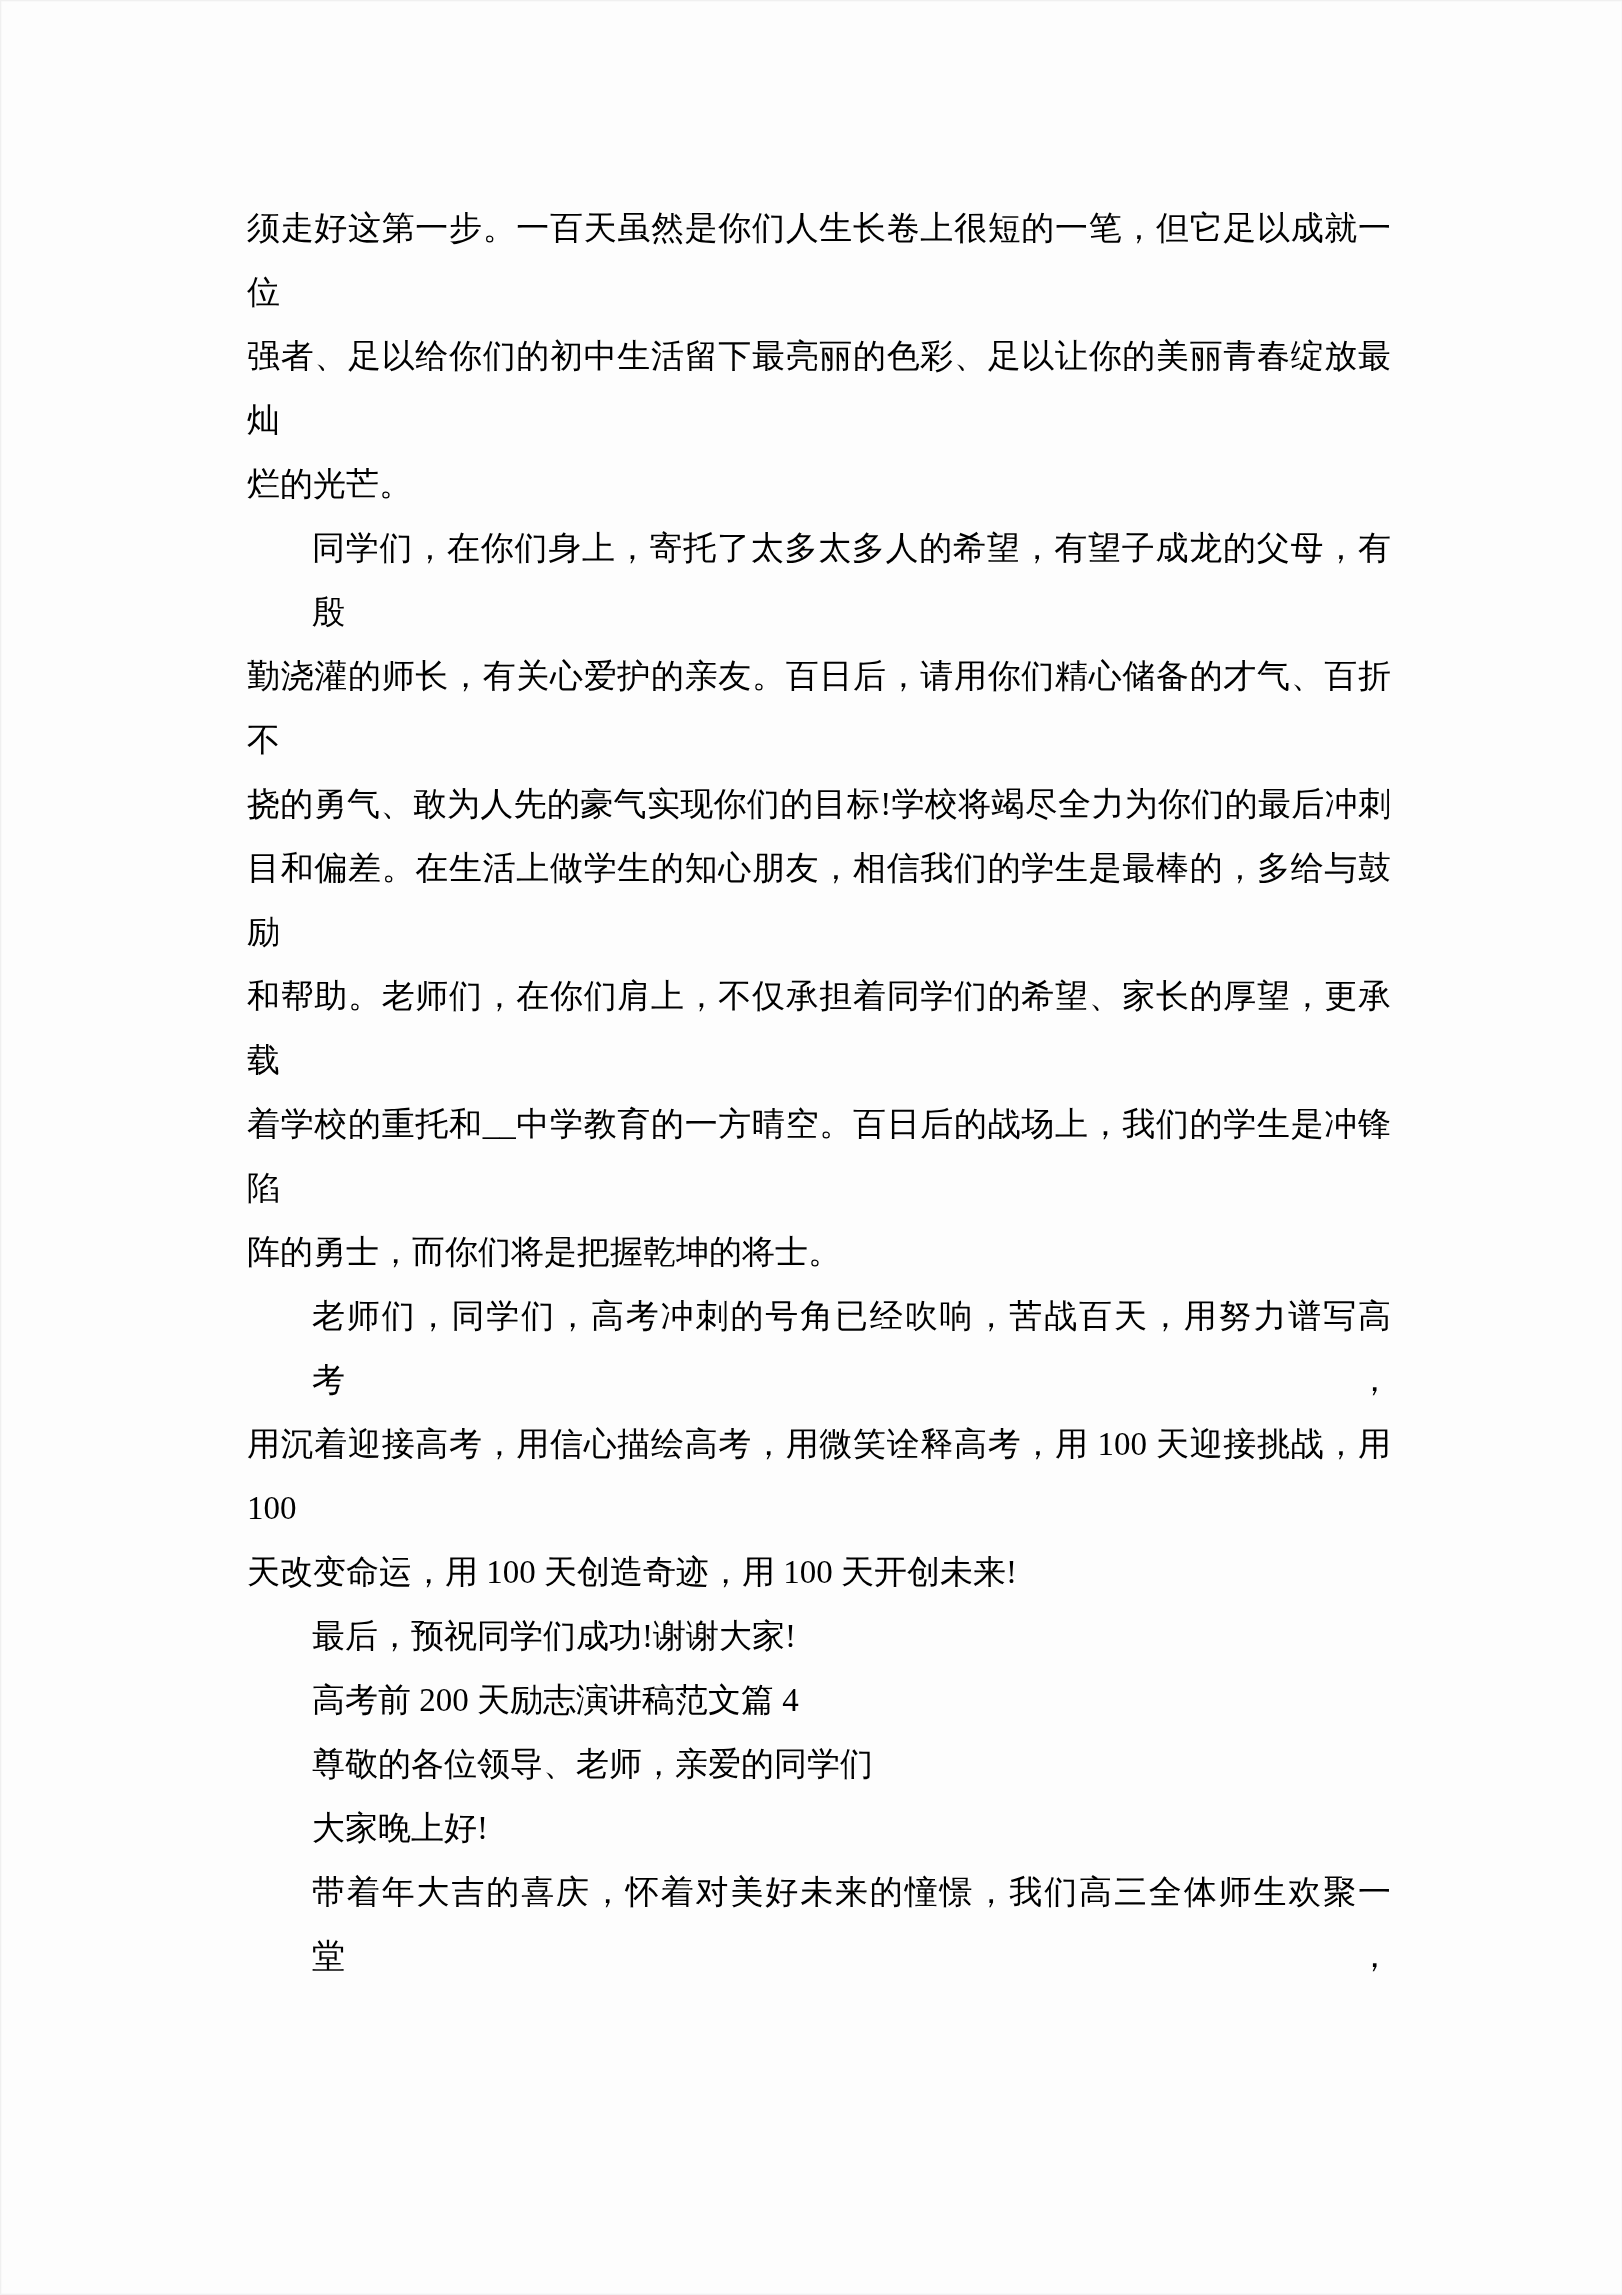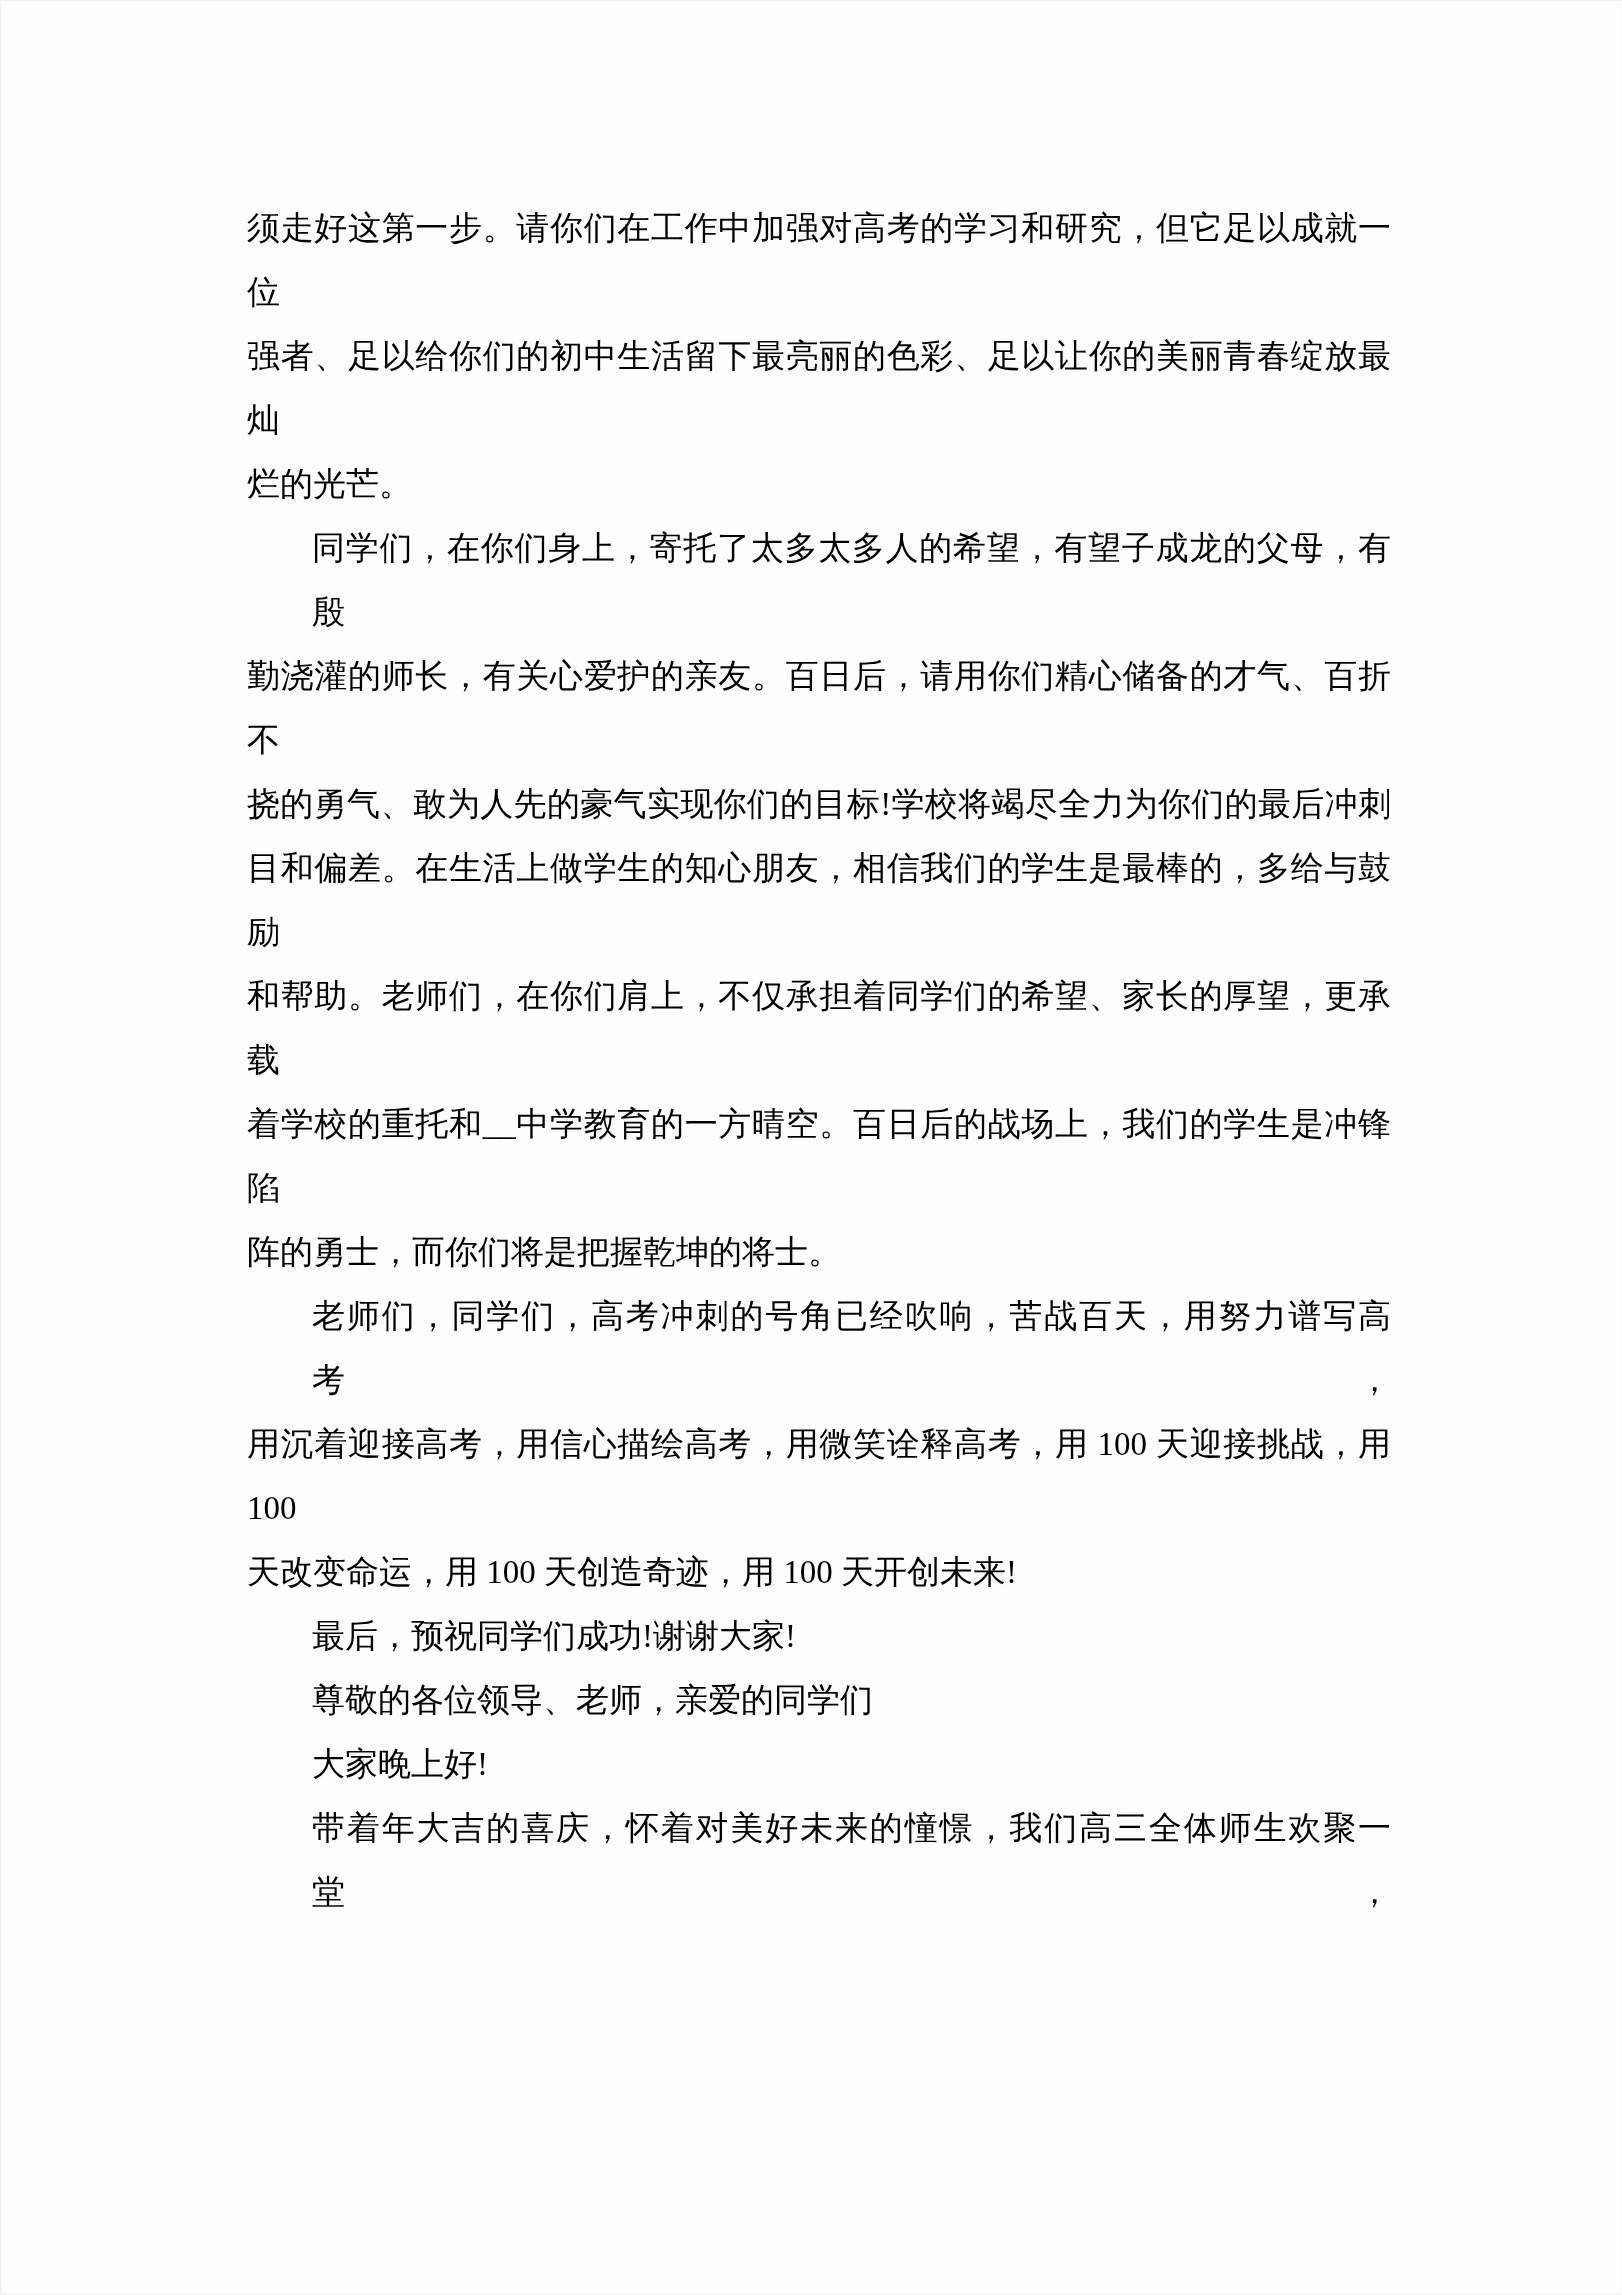--- a/index.html
+++ b/index.html
@@ -43,21 +43,21 @@
   .line.indent {
     padding-left: 65px;      
   }
 </style>
 </head>
 <body>
 
 <div class="page">
   <div class="text-block">
       <div class="para">
-        <div class="line fill">须走好这第一步。请你们在工作中加强对高考的学习和研究，但它足以成就一位</div>
+        <div class="line fill">须走好这第一步。一百天虽然是你们人生长卷上很短的一笔，但它足以成就一位</div>
         <div class="line fill">强者、足以给你们的初中生活留下最亮丽的色彩、足以让你的美丽青春绽放最灿</div>
         <div class="line">烂的光芒。</div>
       </div>
       <div class="para">
         <div class="line fill indent">同学们，在你们身上，寄托了太多太多人的希望，有望子成龙的父母，有殷</div>
         <div class="line fill">勤浇灌的师长，有关心爱护的亲友。百日后，请用你们精心储备的才气、百折不</div>
         <div class="line fill">挠的勇气、敢为人先的豪气实现你们的目标!学校将竭尽全力为你们的最后冲刺</div>
       </div>
       <div class="para">
         <div class="line fill">目和偏差。在生活上做学生的知心朋友，相信我们的学生是最棒的，多给与鼓励</div>
@@ -67,20 +67,23 @@
       </div>
       <div class="para">
         <div class="line fill indent">老师们，同学们，高考冲刺的号角已经吹响，苦战百天，用努力谱写高考，</div>
         <div class="line fill">用沉着迎接高考，用信心描绘高考，用微笑诠释高考，用 100 天迎接挑战，用 100</div>
         <div class="line">天改变命运，用 100 天创造奇迹，用 100 天开创未来!</div>
       </div>
       <div class="para">
         <div class="line indent">最后，预祝同学们成功!谢谢大家!</div>
       </div>
       <div class="para">
+        <div class="line indent">高考前 200 天励志演讲稿范文篇 4</div>
+      </div>
+      <div class="para">
         <div class="line indent">尊敬的各位领导、老师，亲爱的同学们</div>
       </div>
       <div class="para">
         <div class="line indent">大家晚上好!</div>
       </div>
       <div class="para">
         <div class="line fill indent">带着年大吉的喜庆，怀着对美好未来的憧憬，我们高三全体师生欢聚一堂，</div>
       </div>
     </div>
 </div>

